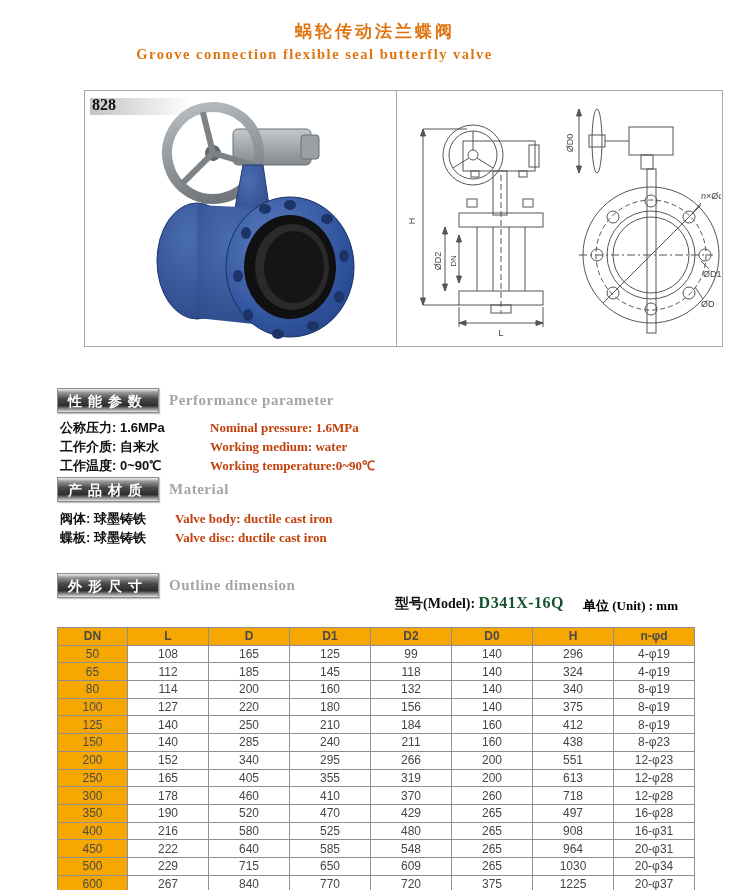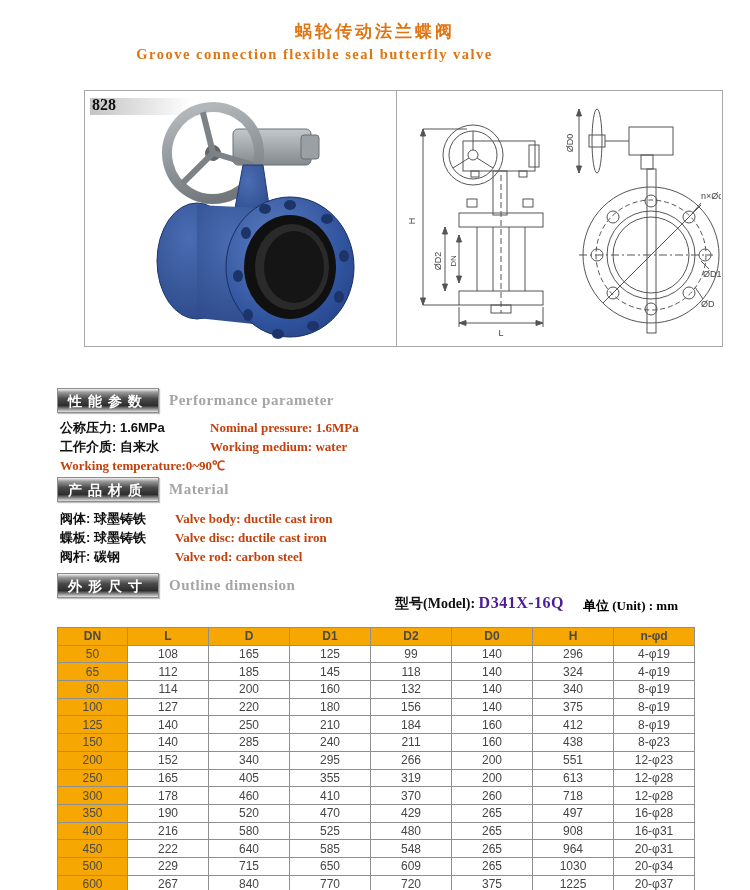--- a/index.html
+++ b/index.html
@@ -32,21 +32,21 @@
             font-weight:bold;font-size:15px;letter-spacing:.5px;color:#a5a5a5;white-space:nowrap;}
   .param-rows{position:absolute;top:30px;left:3px;}
   .param-row{display:grid;height:19px;line-height:19px;white-space:nowrap;}
   .perf-grid{grid-template-columns:150px auto;}
   .mat-grid{grid-template-columns:115px auto;}
   .cn-text{font-weight:bold;font-size:13px;color:#111;}
   .en-text{font-family:"Liberation Serif",serif;font-weight:bold;font-size:13px;color:#c2410c;}
   
   .model-line{position:absolute;top:594px;left:395px;width:300px;height:22px;white-space:nowrap;}
   .model-label{font-family:"Liberation Serif",serif;font-weight:bold;font-size:14px;color:#111;}
-  .model-value{font-family:"Liberation Serif",serif;font-weight:bold;font-size:16px;color:#4c1d95;letter-spacing:.5px;}
+  .model-value{font-family:"Liberation Serif",serif;font-weight:bold;font-size:16px;color:#14532d;letter-spacing:.5px;}
   .unit-group{position:absolute;left:188px;top:2px;}
   .unit-label,.unit-value{font-family:"Liberation Serif",serif;font-weight:bold;font-size:13px;color:#000;}
   
   .dim-table{position:absolute;top:627px;left:57px;width:637px;border-collapse:collapse;
              table-layout:fixed;font-size:12px;color:#454545;}
   .dim-table th,.dim-table td{border:1px solid #8f8f8f;height:16.7px;padding:0;
              text-align:center;vertical-align:middle;}
   .dim-table th{background:#f7a701;font-weight:bold;color:#4a4a4a;}
   .dim-table td:first-child{background:#f7a701;color:#4a4a4a;}
   .dim-table{border:1px solid #6e6e6e;}
@@ -227,41 +227,38 @@
     <div class="param-rows">
       <div class="param-row perf-grid">
           <span class="cn-text">公称压力: 1.6MPa</span>
           <span class="en-text">Nominal pressure: 1.6MPa</span>
         </div>
       <div class="param-row perf-grid">
           <span class="cn-text">工作介质: 自来水</span>
           <span class="en-text">Working medium:  water</span>
         </div>
       <div class="param-row perf-grid">
+          <span class="cn-text">工作温度: 0~90℃</span>
           <span class="en-text">Working temperature:0~90℃</span>
         </div>
     </div>
   </div>
 
   <div class="section" style="top:477px;">
     <div class="badge">产品材质</div>
     <div class="badge-en">Material</div>
     <div class="param-rows" style="top:32px;">
       <div class="param-row mat-grid">
           <span class="cn-text">阀体: 球墨铸铁</span>
           <span class="en-text">Valve body:  ductile cast  iron</span>
         </div>
       <div class="param-row mat-grid">
           <span class="cn-text">蝶板: 球墨铸铁</span>
           <span class="en-text">Valve disc:  ductile cast  iron</span>
         </div>
-      <div class="param-row mat-grid">
-          <span class="cn-text">阀杆: 碳钢</span>
-          <span class="en-text">Valve rod:  carbon steel</span>
-        </div>
     </div>
   </div>
 
   <div class="section" style="top:573px;">
     <div class="badge">外形尺寸</div>
     <div class="badge-en">Outline dimension</div>
   </div>
 
   <div class="model-line">
     <span class="model-label">型号(Model): </span><span class="model-value">D341X-16Q</span>

